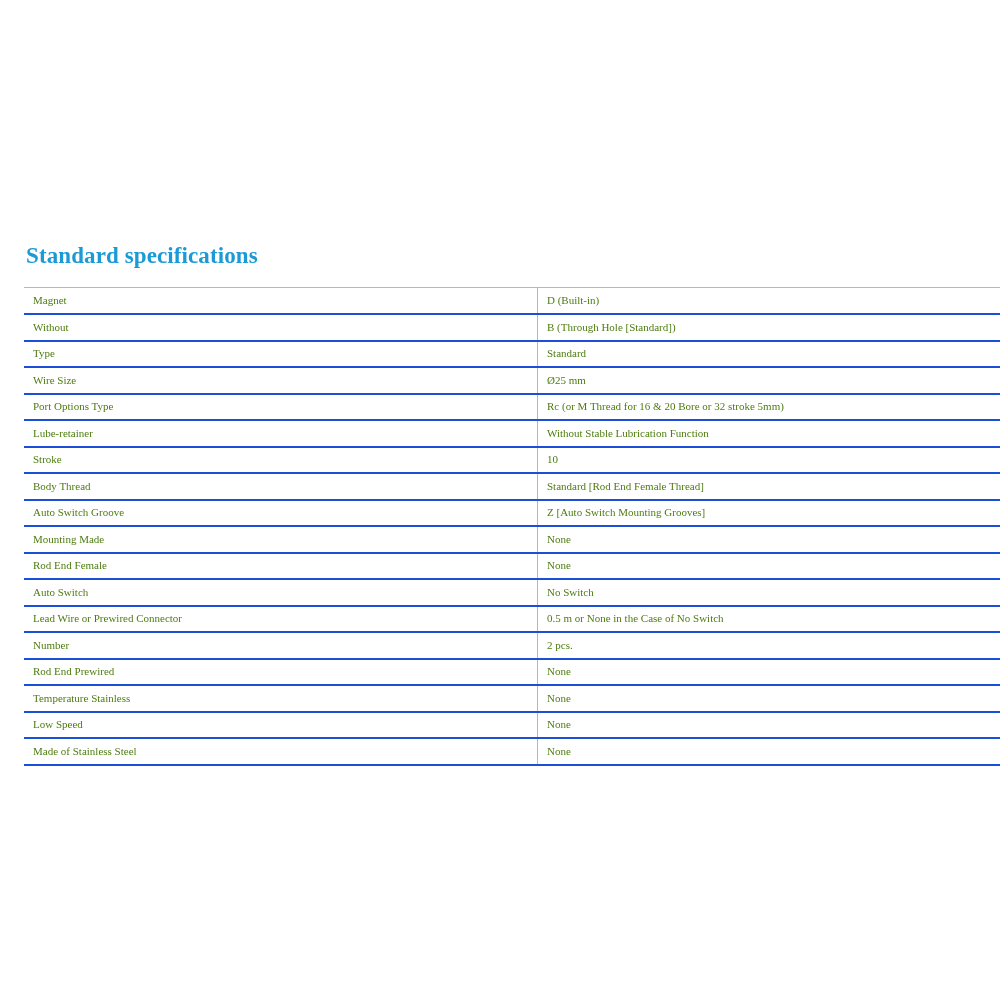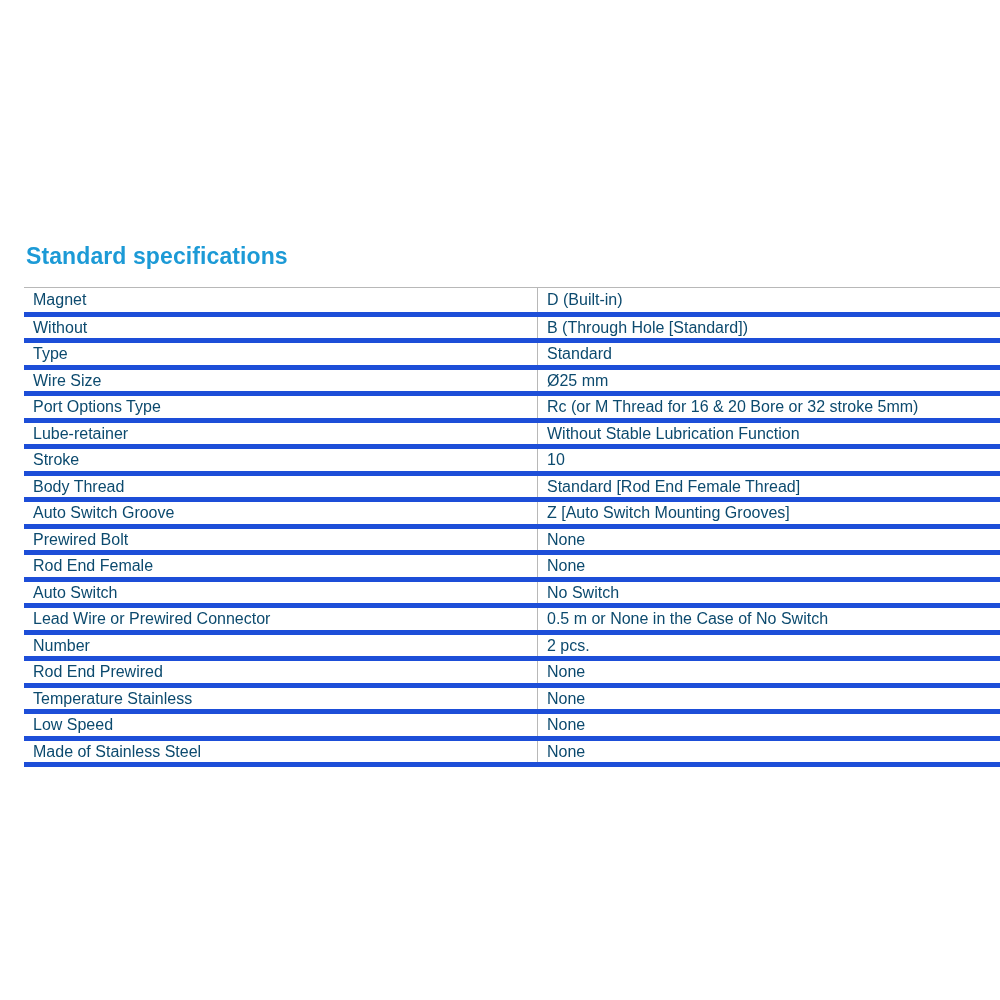--- a/index.html
+++ b/index.html
@@ -12,20 +12,21 @@
     background: #ffffff;
     font-family: "Liberation Sans", sans-serif;
     color: #231f20;
     overflow: hidden;
   }
   .page {
     position: relative;
     width: 1000px;
     height: 1000px;
     box-sizing: border-box;
+    font-family: Liberation Serif, serif;
   }
   .section-title {
     position: absolute;
     left: 26px;
     top: 243px;
     font-size: 23px;
     font-weight: bold;
     color: #1c9ad6;
     letter-spacing: 0.1px;
   }
@@ -34,23 +35,23 @@
     left: 24px;
     top: 287px;
     width: 976px;
     border-collapse: collapse;
     table-layout: fixed;
   }
   .spec-table tr {
     height: 26.5px;
   }
   .spec-table td {
-    border-bottom: 5px solid #1d4ed8;
-    font-size: 16px;
-    color: #0c4a6e;
+    border-bottom: 2px solid #1d4ed8;
+    font-size: 11px;
+    color: #4d7c0f;
     padding: 0 0 0 9px;
     vertical-align: middle;
     line-height: 1.2;
     white-space: nowrap;
   }
   .spec-table tr:first-child td {
     border-top: 1px solid #b8b8b8;
   }
   .spec-table td.label {
     width: 504px;
@@ -99,21 +100,21 @@
       </tr>
       <tr>
         <td class="label">Body Thread</td>
         <td class="value">Standard [Rod End Female Thread]</td>
       </tr>
       <tr>
         <td class="label">Auto Switch Groove</td>
         <td class="value">Z [Auto Switch Mounting Grooves]</td>
       </tr>
       <tr>
-        <td class="label">Prewired Bolt</td>
+        <td class="label">Mounting Made</td>
         <td class="value">None</td>
       </tr>
       <tr>
         <td class="label">Rod End Female</td>
         <td class="value">None</td>
       </tr>
       <tr>
         <td class="label">Auto Switch</td>
         <td class="value">No Switch</td>
       </tr>

